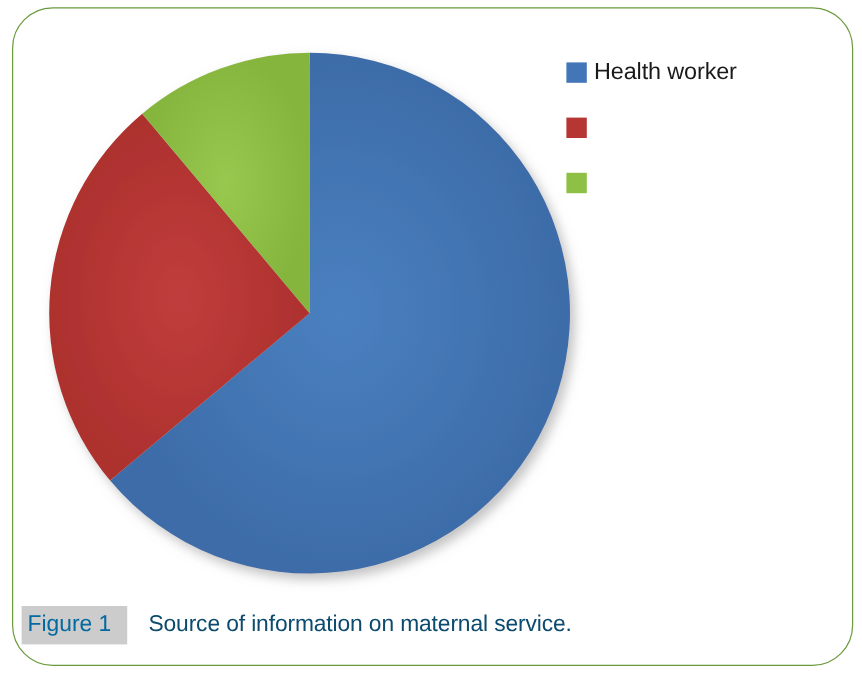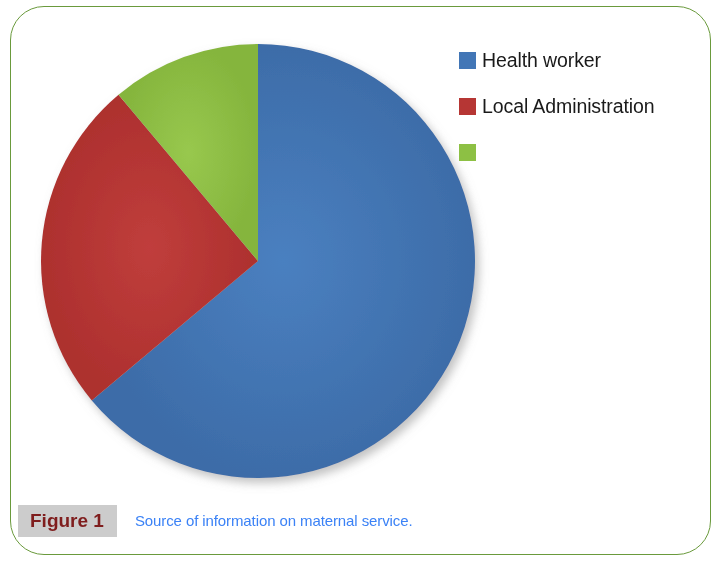--- a/index.html
+++ b/index.html
@@ -55,21 +55,21 @@
   #pie-svg {
     display: block;
     width: 434px;
     height: 434px;
     overflow: visible;
   }
 
   
   #legend {
     position: absolute;
-    left: 459px;
+    left: 472px;
     top: 44px;
     width: 235px;
     text-decoration: underline;
   }
   .legend-row {
     position: relative;
     height: 46px;
   }
   .legend-swatch {
     position: absolute;
@@ -95,32 +95,32 @@
     left: 18px;
     top: 500px;
     width: 680px;
     height: 42px;
     display: flex;
     align-items: center;
   }
   #caption-tag {
     display: inline-block;
     background: #cccccc;
-    color: #7f1d1d;
+    color: #0369a1;
     font-size: 19px;
-    font-weight: bold;
-    padding: 5px 13px 6px 12px;
+    font-weight: normal;
+    padding: 5px 13px 6px 5px;
     line-height: 21px;
     white-space: nowrap;
   }
   #caption-text {
     display: inline-block;
     margin-left: 18px;
-    font-size: 15px;
-    color: #3b82f6;
+    font-size: 19px;
+    color: #0c4a6e;
     line-height: 24px;
     white-space: nowrap;
     letter-spacing: -0.1px;
   }
 </style>
 </head>
 <body>
 
 <div id="figure-root">
 
@@ -155,21 +155,20 @@
       </svg>
     </div>
 
     <div id="legend">
       <div class="legend-row">
         <span class="legend-swatch" style="background: rgb(66, 118, 182);"></span>
         <span class="legend-label">Health worker</span>
       </div>
       <div class="legend-row">
         <span class="legend-swatch" style="background: rgb(182, 54, 52);"></span>
-        <span class="legend-label">Local Administration</span>
       </div>
       <div class="legend-row">
         <span class="legend-swatch" style="background: rgb(141, 192, 68);"></span>
       </div>
     </div>
 
   </div>
 
   <div id="caption">
     <span id="caption-tag" style="background: rgb(204, 204, 204);">Figure 1</span>

